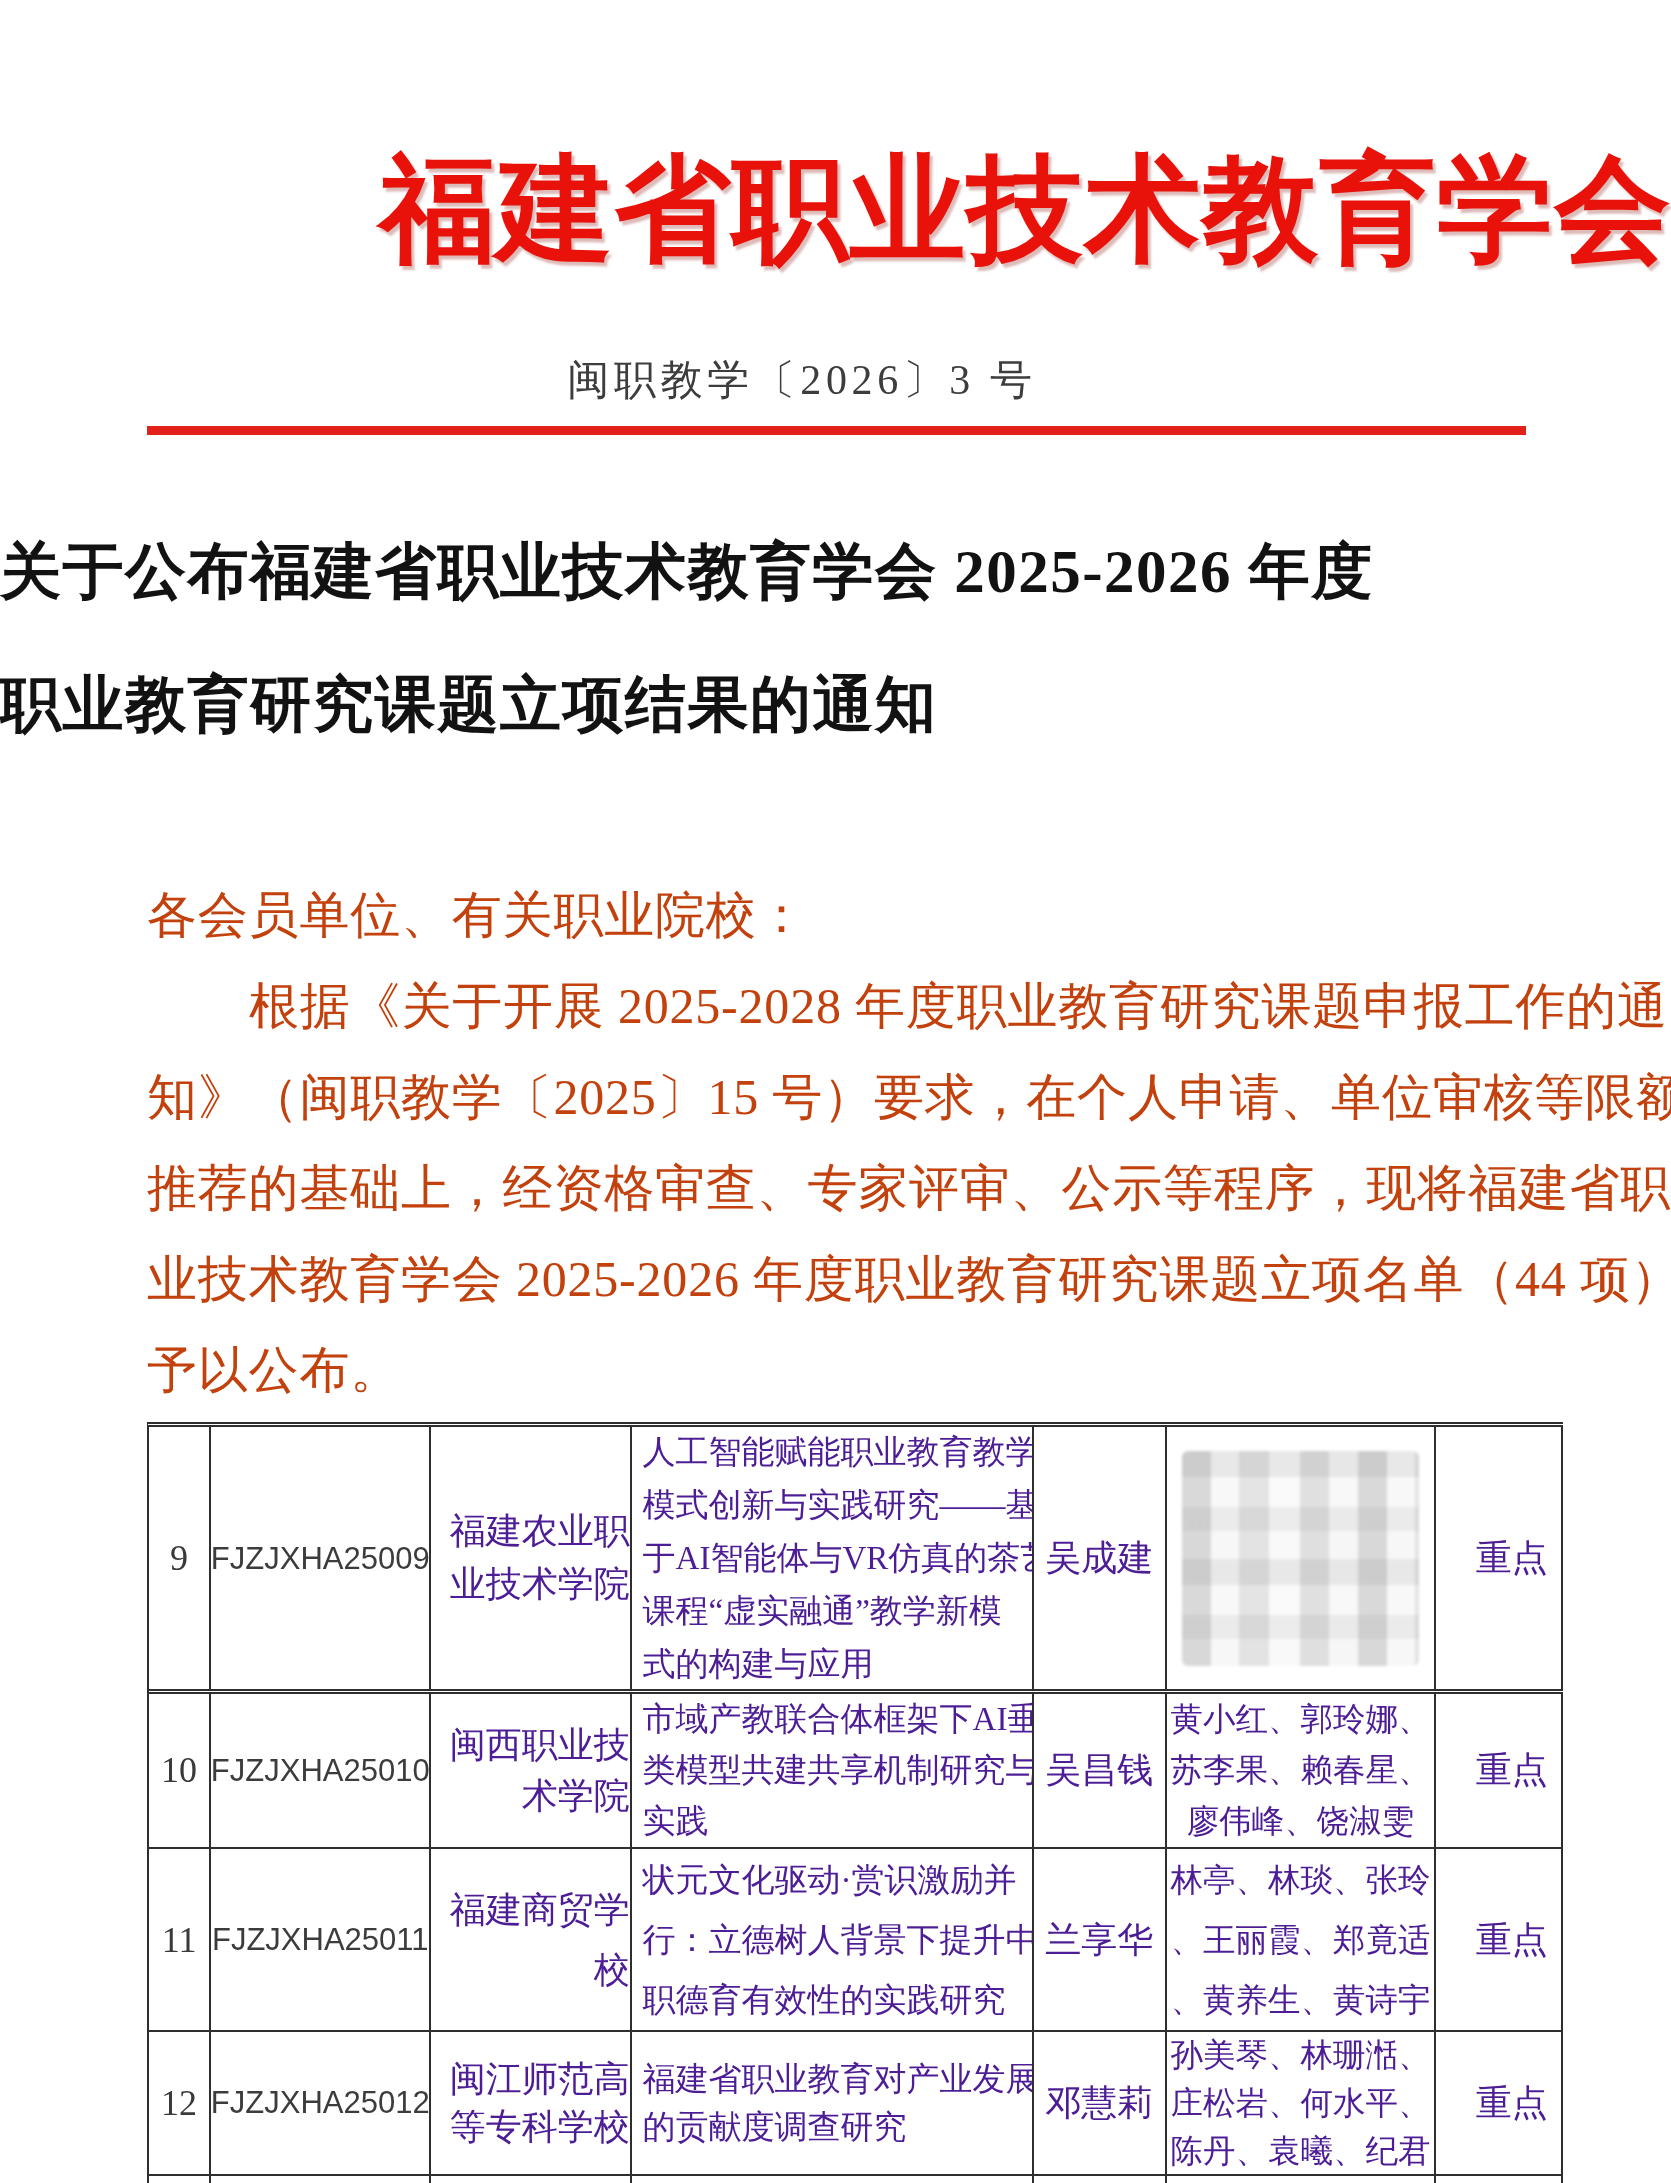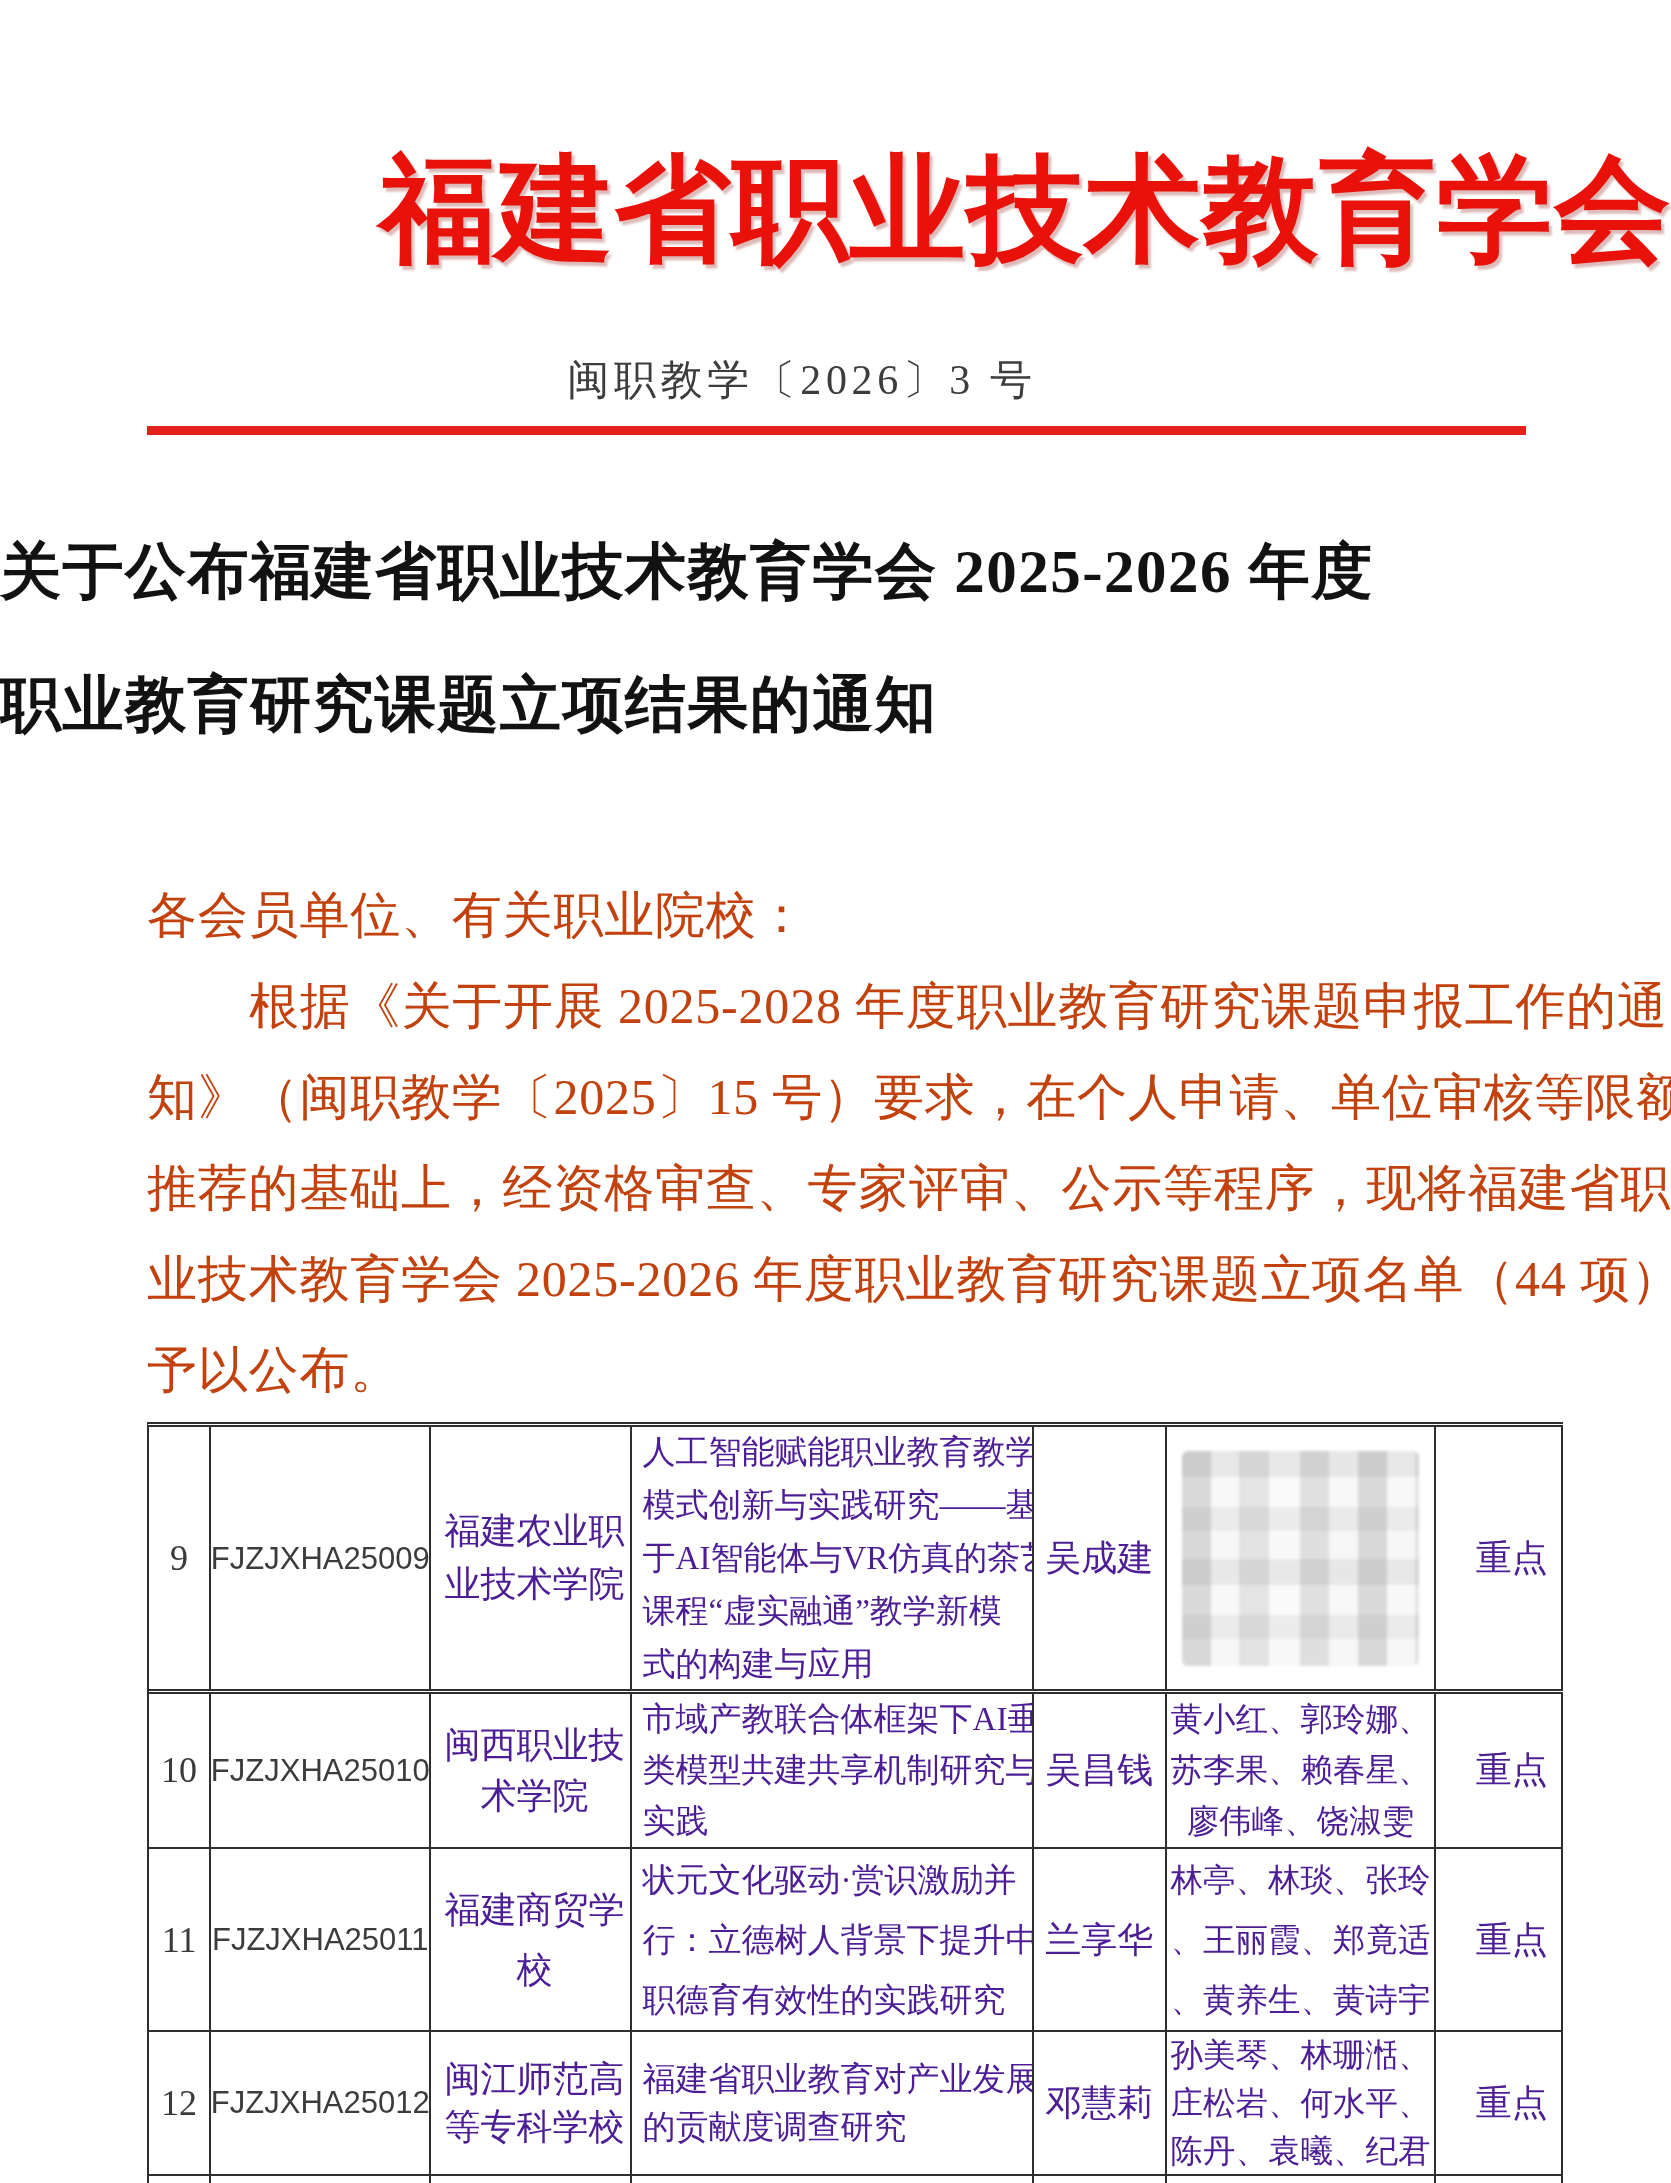--- a/index.html
+++ b/index.html
@@ -47,21 +47,21 @@
   .trow.stub{height:7.7px;border-bottom:none;}
   .cell{
     border-right:2.3px solid #2e2e2e;box-sizing:border-box;
     display:flex;flex-direction:column;justify-content:center;align-items:center;
     font-size:36px;color:#4c1d95;overflow:hidden;
   }
   .cell .ln{line-height:var(--lh,51px);white-space:nowrap;}
   .c-no{width:63px;color:#3a3a3a;}
   .c-code{width:223px;font-family:"Liberation Sans","DejaVu Sans",sans-serif;
           font-size:31px;color:#3c3c3c;letter-spacing:0;}
-  .c-inst{width:203px;align-items:center;padding-left:7.7px;}
+  .c-inst{width:203px;align-items:flex-end;padding-left:7.7px;}
   .c-title{width:407px;align-items:flex-start;padding-left:10.8px;font-size:33px;}
   .c-leader{width:135px;}
   .c-team{width:273px;font-size:32.5px;text-align:center;}
   .c-type{width:102px;margin-left:26px;}
   
   .mosaic{
     width:237px;height:215px;border-radius:6.2px;
     background:
       repeating-linear-gradient(90deg,
         rgba(190,190,190,.55) 0 29px, rgba(246,246,246,.45) 29px 57px,

